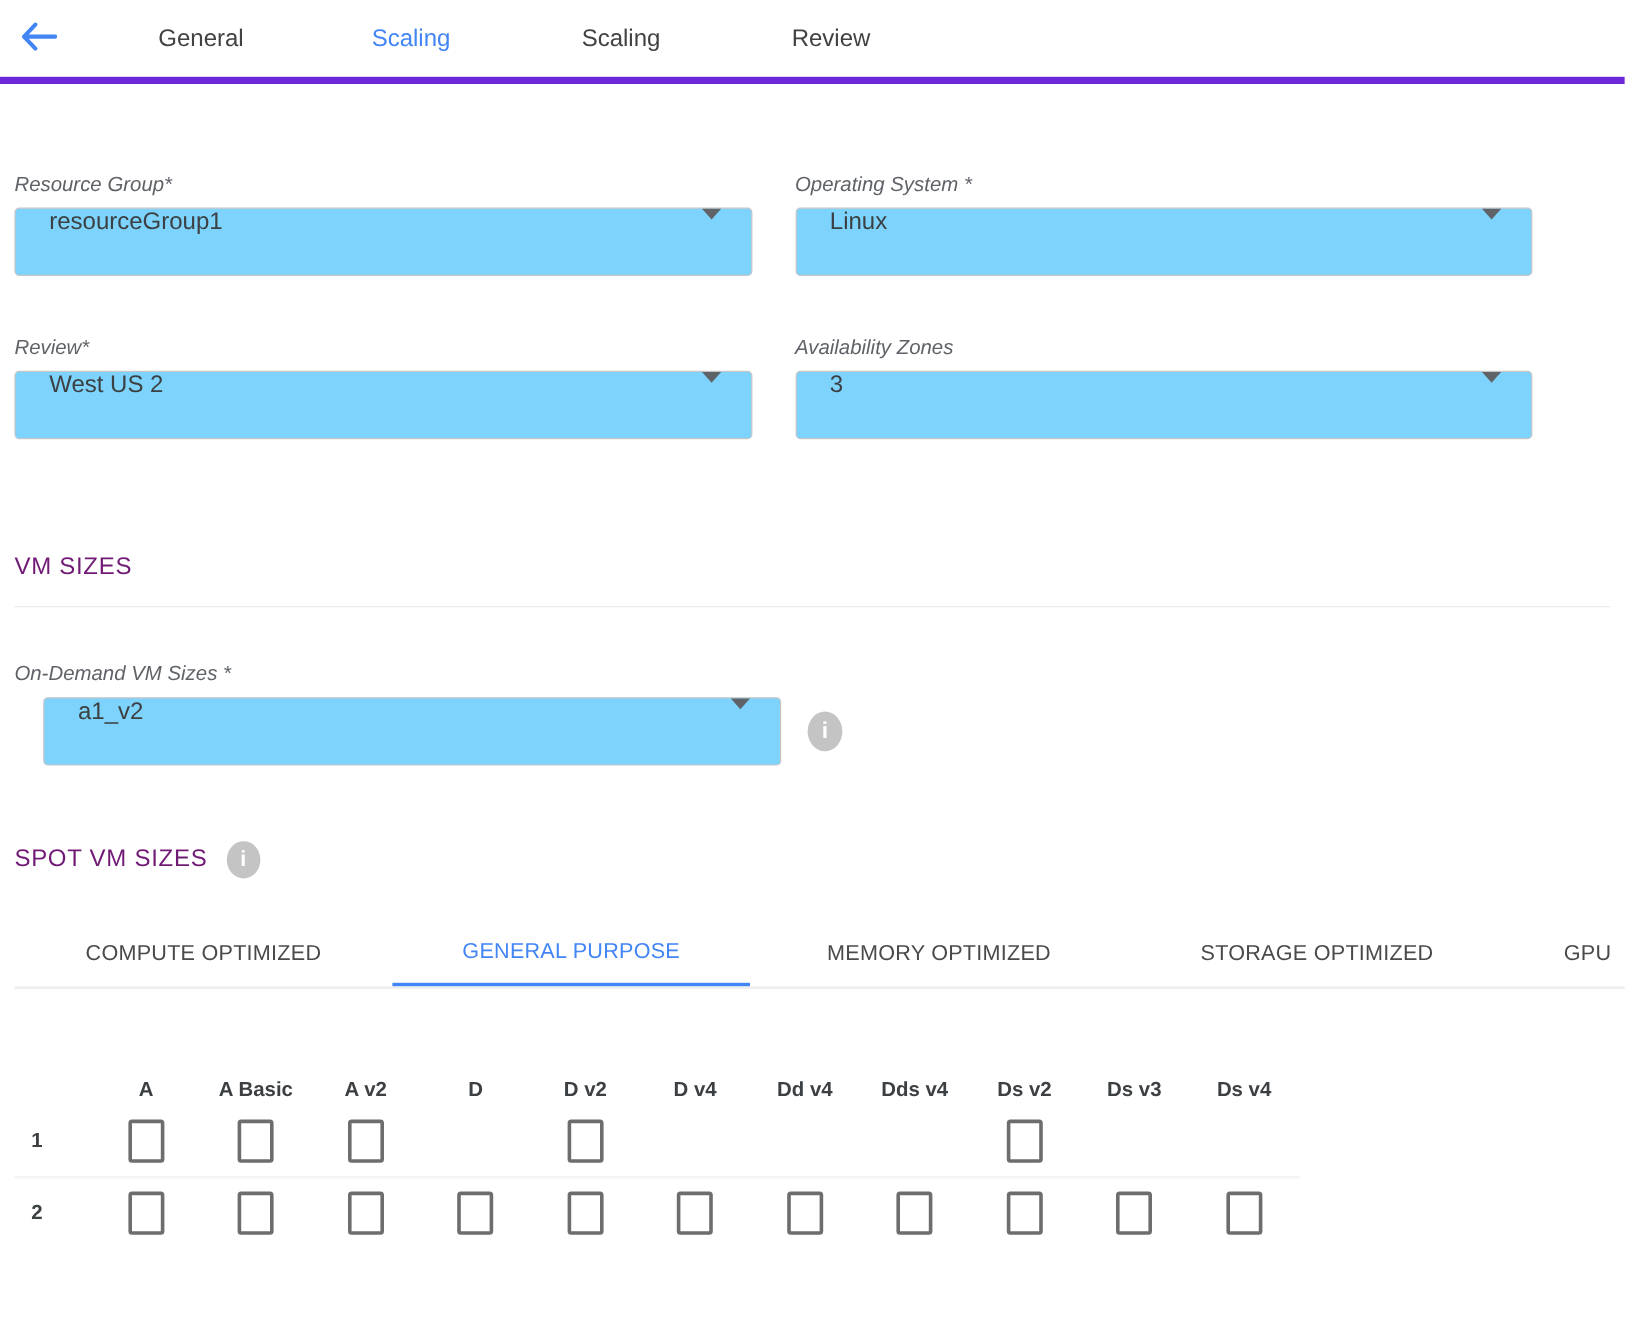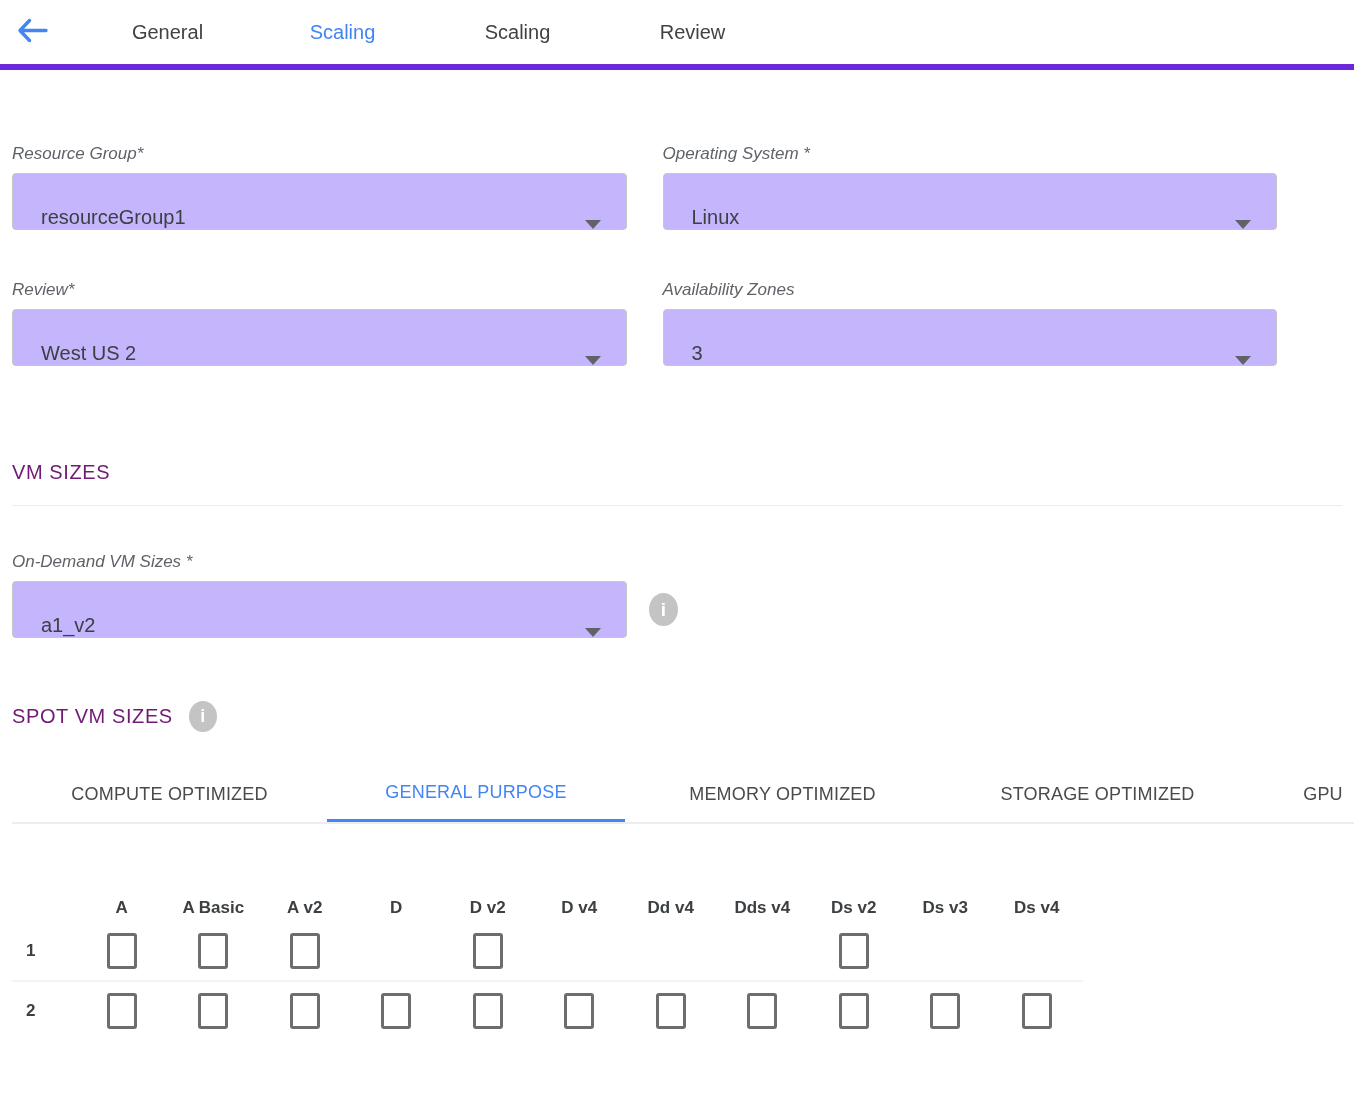--- a/index.html
+++ b/index.html
@@ -51,23 +51,23 @@
   .field-label {
     font-size: 17px;
     color: #5f6368;
     margin-bottom: 9px;
     font-style: italic;
   }
   .select {
     height: 57px;
     border: 1px solid #c6c6c6;
     border-radius: 4px;
-    background: #c4b5fd;
-    display: flex;
-    align-items: flex-end;
+    background: #7dd3fc;
+    display: flex;
+    align-items: flex-start;
     justify-content: space-between;
     padding: 0 25px 0 28px;
     cursor: pointer;
   }
   .select-value { font-size: 20px; color: #3c4043; }
   .caret {
     width: 0; height: 0;
     border-left: 8px solid transparent;
     border-right: 8px solid transparent;
     border-top: 9px solid #5f6368;
@@ -82,21 +82,21 @@
   .vm-sizes-title { margin: 95px 0 0 12px; }
   .section-divider {
     margin: 21px 0 0 12px;
     width: 1330px;
     height: 1px;
     background: #ececec;
   }
 
   
   .on-demand-block { margin: 46px 0 0 12px; }
-  .on-demand-row { display: flex; align-items: center; }
+  .on-demand-row { display: flex; align-items: center; margin-left: 24px; }
   .on-demand-row .select { width: 615px; }
   .info-icon {
     width: 29px; height: 33px;
     border-radius: 50%;
     background: #c4c4c4;
     color: #ffffff;
     display: flex;
     align-items: center;
     justify-content: center;
     font-size: 19px;

